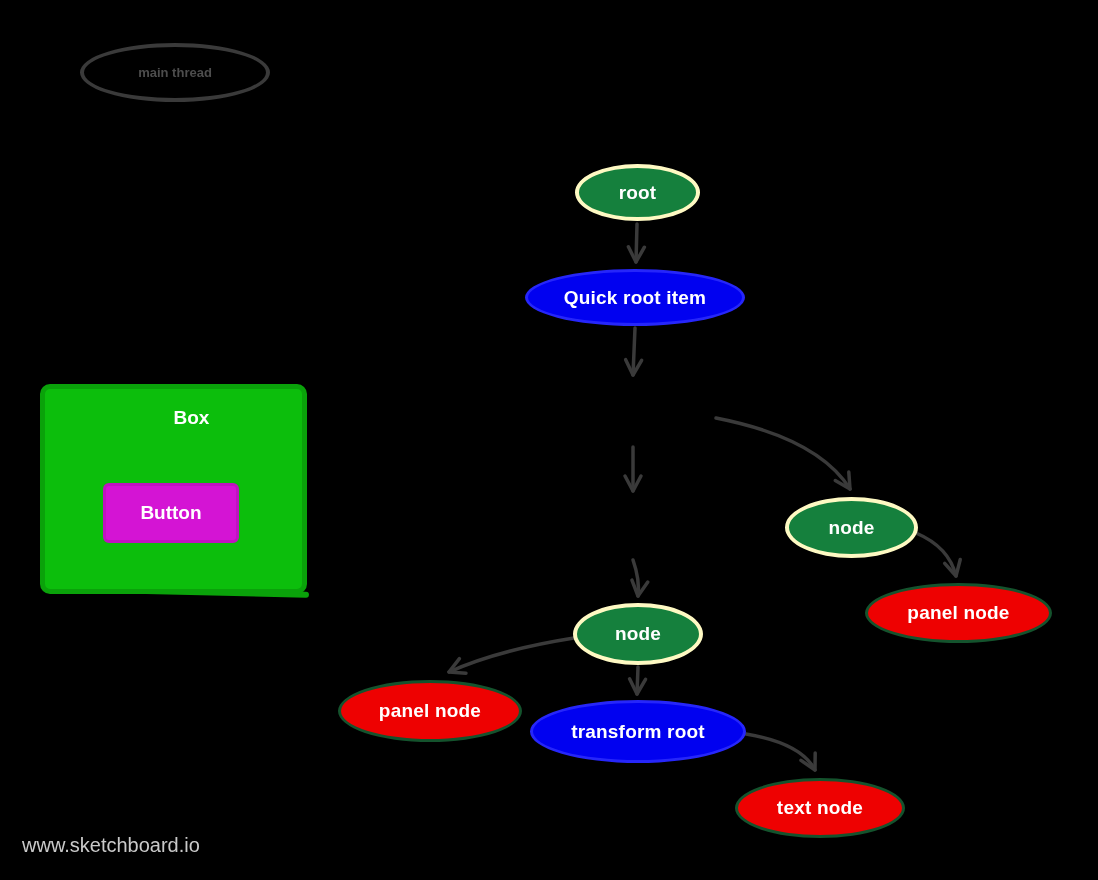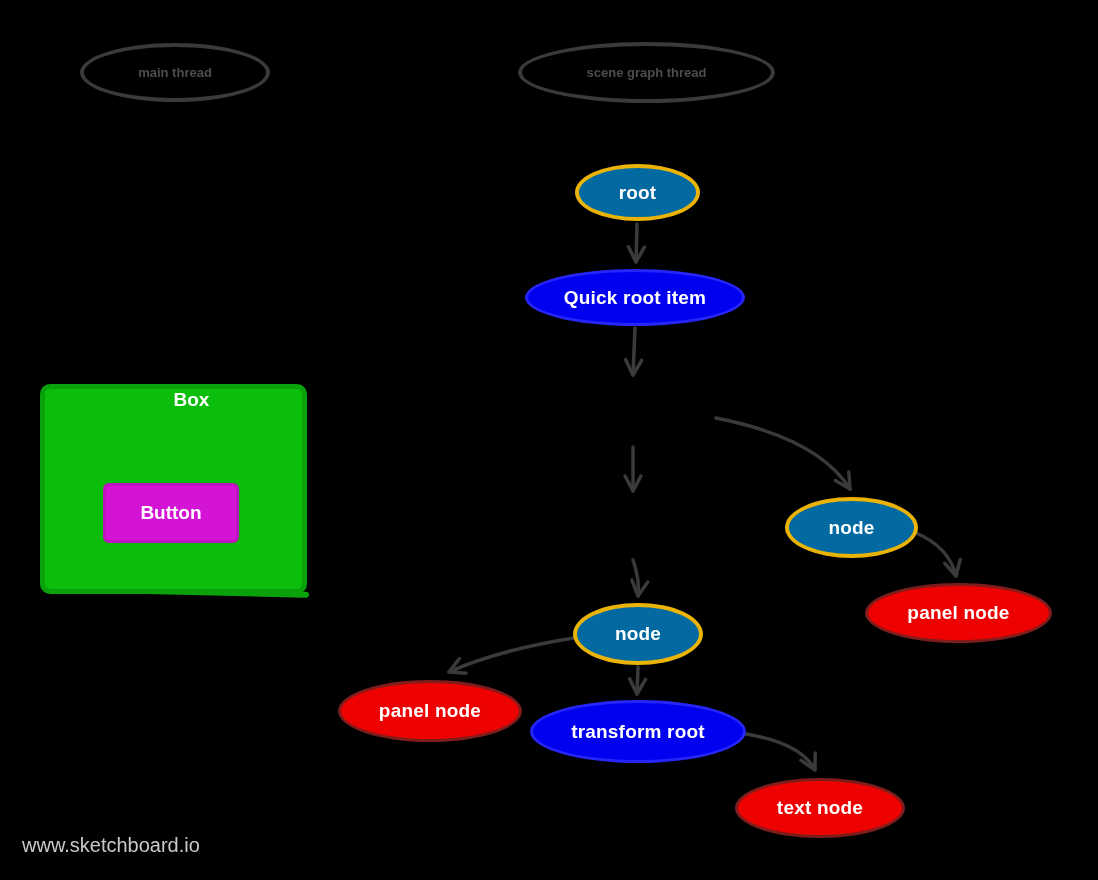--- a/index.html
+++ b/index.html
@@ -17,44 +17,44 @@
   .node{
     position:absolute;
     border-radius:50%;
     display:flex;align-items:center;justify-content:center;
     color:#ffffff;font-weight:bold;font-size:19px;
     box-sizing:border-box;
     z-index:2;
     text-align:center;
     letter-spacing:.2px;
   }
-  .node-gray{background:#0369a1;border:4px solid #eab308;}
+  .node-gray{background:#15803d;border:4px solid #fef9c3;}
   .node-blue{background:#0101f0;border:3px solid #2626fa;}
-  .node-red{background:#ee0101;border:3px solid #7f1d1d;}
+  .node-red{background:#ee0101;border:3px solid #14532d;}
   .lane{
     position:absolute;
     border-radius:50%;
     border:4px solid #3a3a3a;
     background:transparent;
     display:flex;align-items:center;justify-content:center;
     color:#4d4d4d;font-weight:bold;font-size:13px;
     box-sizing:border-box;
     z-index:2;
   }
   .green-box{
     position:absolute;
     left:40px;top:384px;width:267px;height:210px;
     background:#0cbe0c;
     border:5px solid #0aa20a;
     border-radius:10px;
     box-sizing:border-box;
     z-index:2;
   }
   .green-box-label{
-    text-align:center;
+    margin-top:18px;text-align:center;
     color:#ffffff;font-weight:bold;font-size:19px;padding-left:36px;
   }
   .sketch-stroke{
     position:absolute;
     left:66px;top:589px;width:243px;height:6px;
     background:#0aa20a;border-radius:3px;
     transform:rotate(1.3deg);
     z-index:1;
   }
   .magenta-button{
@@ -95,23 +95,20 @@
       <path d="M 574 638 Q 498 650 449 672" marker-end="url(#arrowChevron)"></path>
       <path d="M 638 667 L 637 694" marker-end="url(#arrowChevron)"></path>
       <path d="M 746 734 Q 801 743 815 770" marker-end="url(#arrowChevron)"></path>
       <path d="M 916 533 Q 949 547 956 576" marker-end="url(#arrowChevron)"></path>
     </g>
   </svg>
 
   <div class="lane" style="left:80px;top:43px;width:190px;height:59px;">
     <span>main thread</span>
   </div>
-  <div class="lane" style="left:518px;top:42px;width:257px;height:61px;">
-    <span>scene graph thread</span>
-  </div>
 
   <div class="sketch-stroke"></div>
   <div class="green-box">
     <div class="green-box-label">Box</div>
   </div>
   <div class="magenta-button">
     <span>Button</span>
   </div>
 
   <div class="node node-gray" style="left:575px;top:164px;width:125px;height:57px;">

